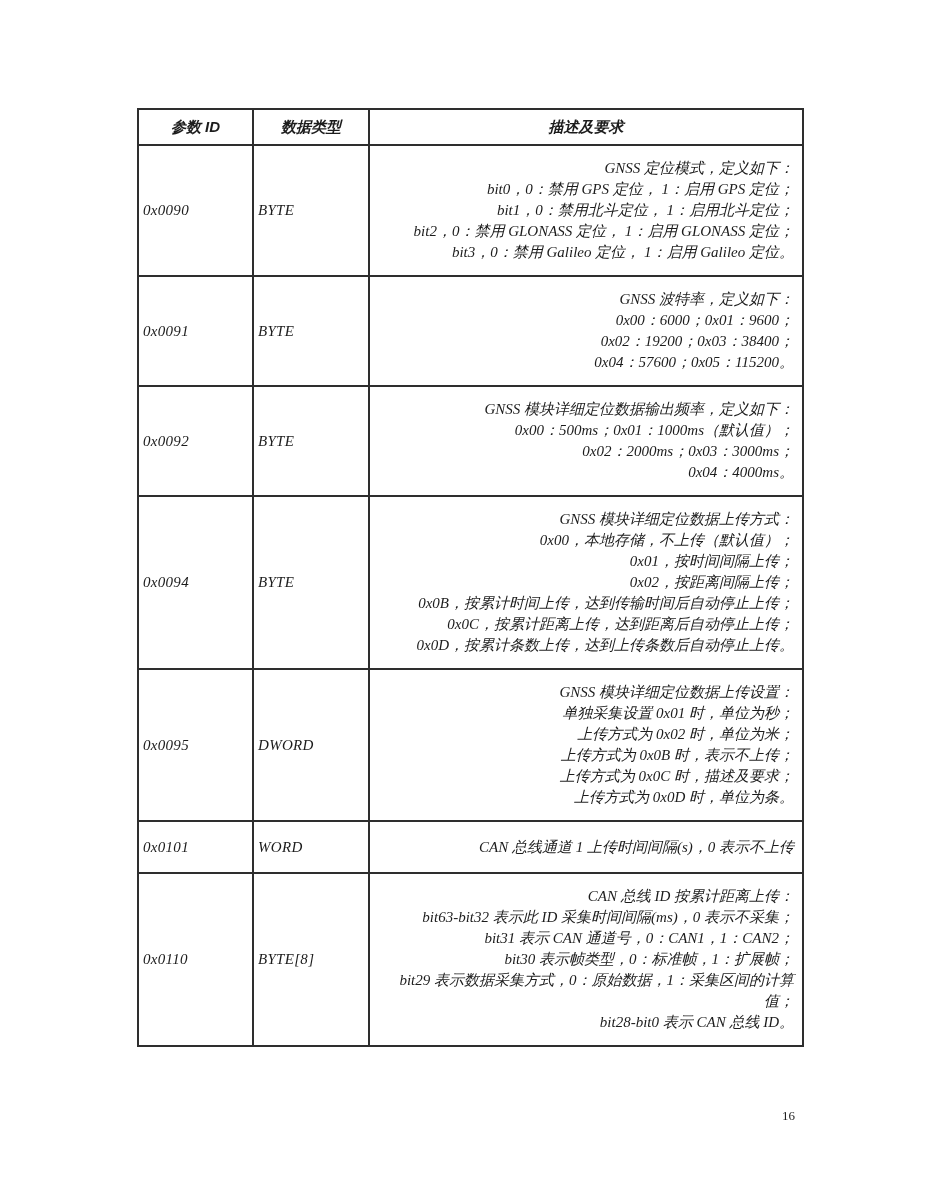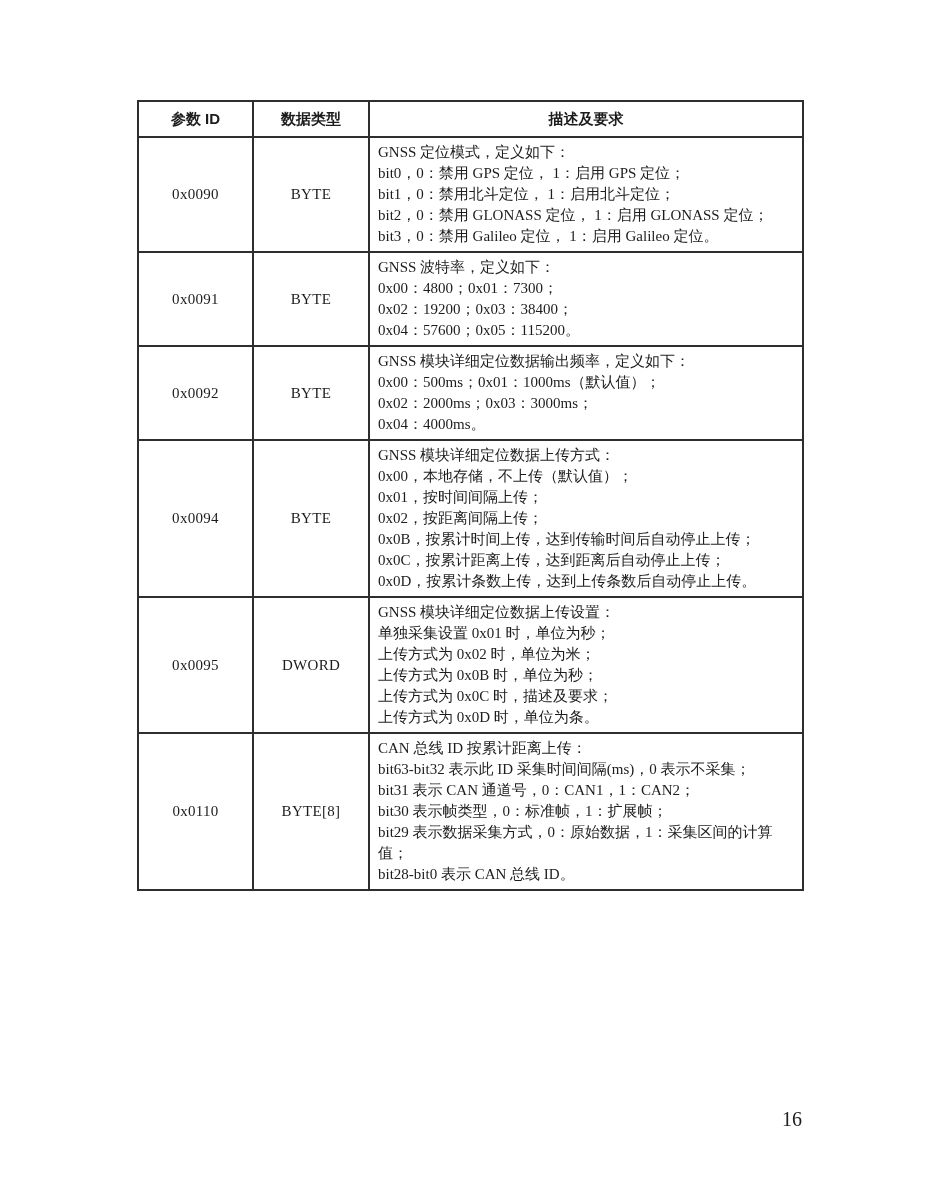--- a/index.html
+++ b/index.html
@@ -12,59 +12,60 @@
   .page {
     position: relative;
     width: 940px;
     height: 1200px;
     background: #ffffff;
     overflow: hidden;
   }
   table.param-table {
     position: absolute;
     left: 137px;
-    top: 100px;
+    top: 108px;
     width: 665px;
     border-collapse: collapse;
     table-layout: fixed;
     border: 2px solid #ef4444;
+    font-style: italic;
   }
   table.param-table th,
   table.param-table td {
     border: 2px solid #2e2e2e;
     font-size: 15px;
     vertical-align: middle;
   }
   table.param-table th {
     height: 30px;
     font-family: "Liberation Sans", "DejaVu Sans", sans-serif;
     font-weight: bold;
     font-size: 15px;
     text-align: center;
     padding: 2px 4px;
   }
   td.cell-id, td.cell-type {
-    text-align: center;
+    text-align: left;
     padding: 14px 4px;
     letter-spacing: 0.3px;
   }
   td.cell-desc {
-    text-align: left;
-    padding: 4px 8px;
+    text-align: right;
+    padding: 12px 8px;
     line-height: 21px;
     height: 26px; 
   }
   td.cell-desc .desc-line {
     white-space: normal;
   }
   .page-number {
     position: absolute;
     left: 782px;
     top: 1108px;
-    font-size: 20px;
+    font-size: 13px;
     color: #1c1c1c;
   }
 </style>
 </head>
 <body>
 
 <div class="page">
 
   <table class="param-table">
     <colgroup>
@@ -89,21 +90,21 @@
             <div class="desc-line">bit1，0：禁用北斗定位， 1：启用北斗定位；</div>
             <div class="desc-line">bit2，0：禁用 GLONASS 定位， 1：启用 GLONASS 定位；</div>
             <div class="desc-line">bit3，0：禁用 Galileo 定位， 1：启用 Galileo 定位。</div>
           </td>
         </tr>
         <tr>
           <td class="cell-id">0x0091</td>
           <td class="cell-type">BYTE</td>
           <td class="cell-desc">
             <div class="desc-line">GNSS 波特率，定义如下：</div>
-            <div class="desc-line">0x00：4800；0x01：7300；</div>
+            <div class="desc-line">0x00：6000；0x01：9600；</div>
             <div class="desc-line">0x02：19200；0x03：38400；</div>
             <div class="desc-line">0x04：57600；0x05：115200。</div>
           </td>
         </tr>
         <tr>
           <td class="cell-id">0x0092</td>
           <td class="cell-type">BYTE</td>
           <td class="cell-desc">
             <div class="desc-line">GNSS 模块详细定位数据输出频率，定义如下：</div>
             <div class="desc-line">0x00：500ms；0x01：1000ms（默认值）；</div>
@@ -124,23 +125,30 @@
             <div class="desc-line">0x0D，按累计条数上传，达到上传条数后自动停止上传。</div>
           </td>
         </tr>
         <tr>
           <td class="cell-id">0x0095</td>
           <td class="cell-type">DWORD</td>
           <td class="cell-desc">
             <div class="desc-line">GNSS 模块详细定位数据上传设置：</div>
             <div class="desc-line">单独采集设置 0x01 时，单位为秒；</div>
             <div class="desc-line">上传方式为 0x02 时，单位为米；</div>
-            <div class="desc-line">上传方式为 0x0B 时，单位为秒；</div>
+            <div class="desc-line">上传方式为 0x0B 时，表示不上传；</div>
             <div class="desc-line">上传方式为 0x0C 时，描述及要求；</div>
             <div class="desc-line">上传方式为 0x0D 时，单位为条。</div>
+          </td>
+        </tr>
+        <tr>
+          <td class="cell-id">0x0101</td>
+          <td class="cell-type">WORD</td>
+          <td class="cell-desc">
+            <div class="desc-line">CAN 总线通道 1 上传时间间隔(s)，0 表示不上传</div>
           </td>
         </tr>
         <tr>
           <td class="cell-id">0x0110</td>
           <td class="cell-type">BYTE[8]</td>
           <td class="cell-desc">
             <div class="desc-line">CAN 总线 ID 按累计距离上传：</div>
             <div class="desc-line">bit63-bit32 表示此 ID 采集时间间隔(ms)，0 表示不采集；</div>
             <div class="desc-line">bit31 表示 CAN 通道号，0：CAN1，1：CAN2；</div>
             <div class="desc-line">bit30 表示帧类型，0：标准帧，1：扩展帧；</div>

